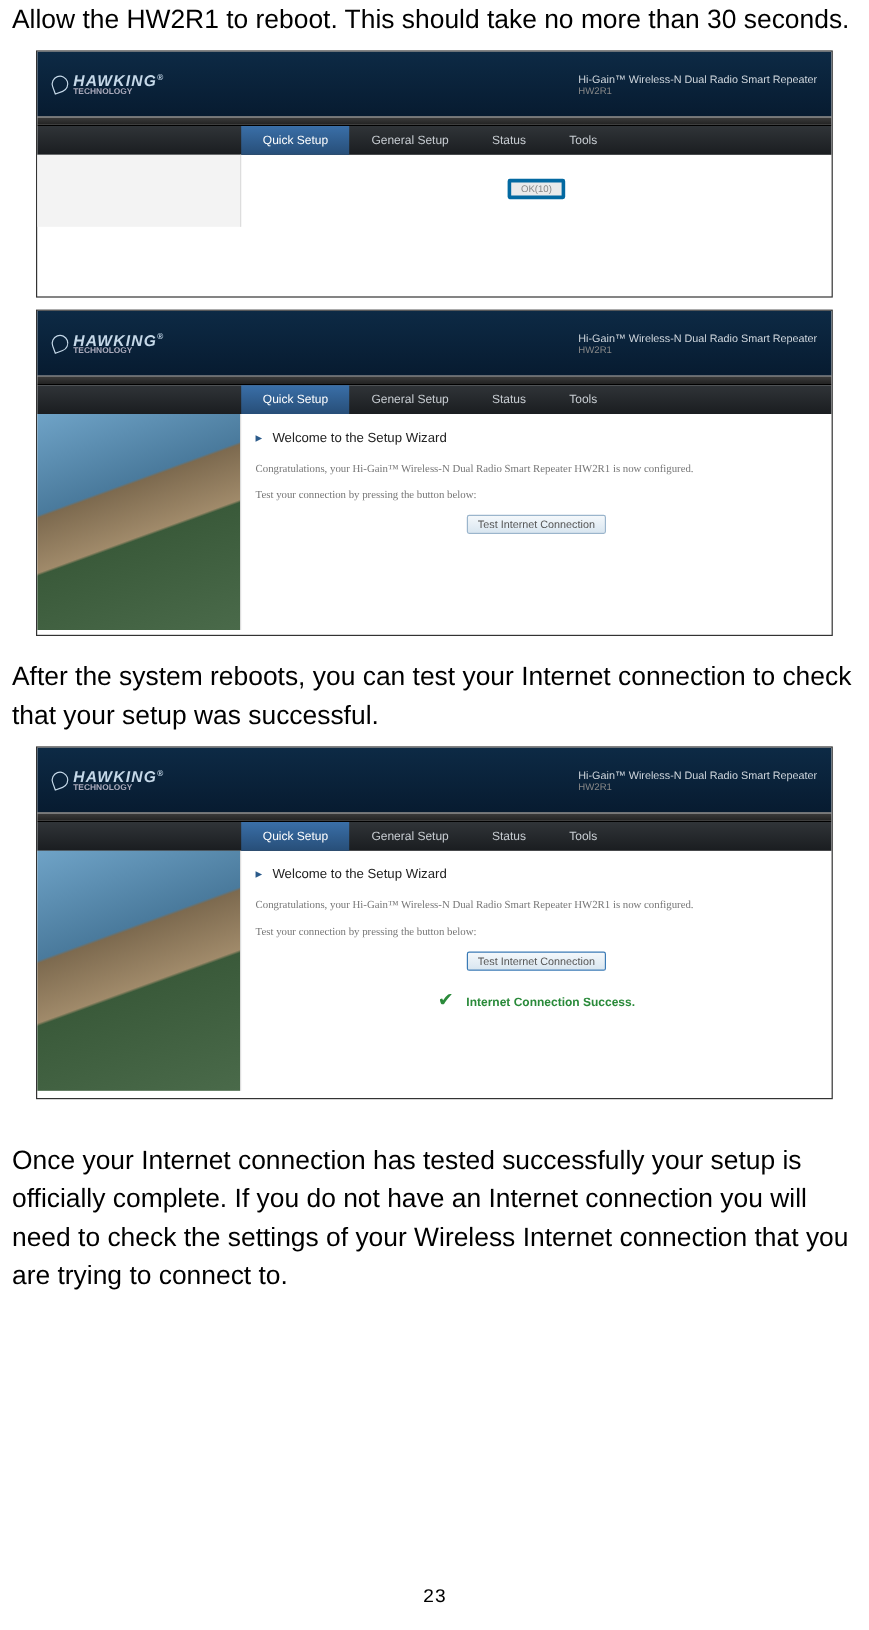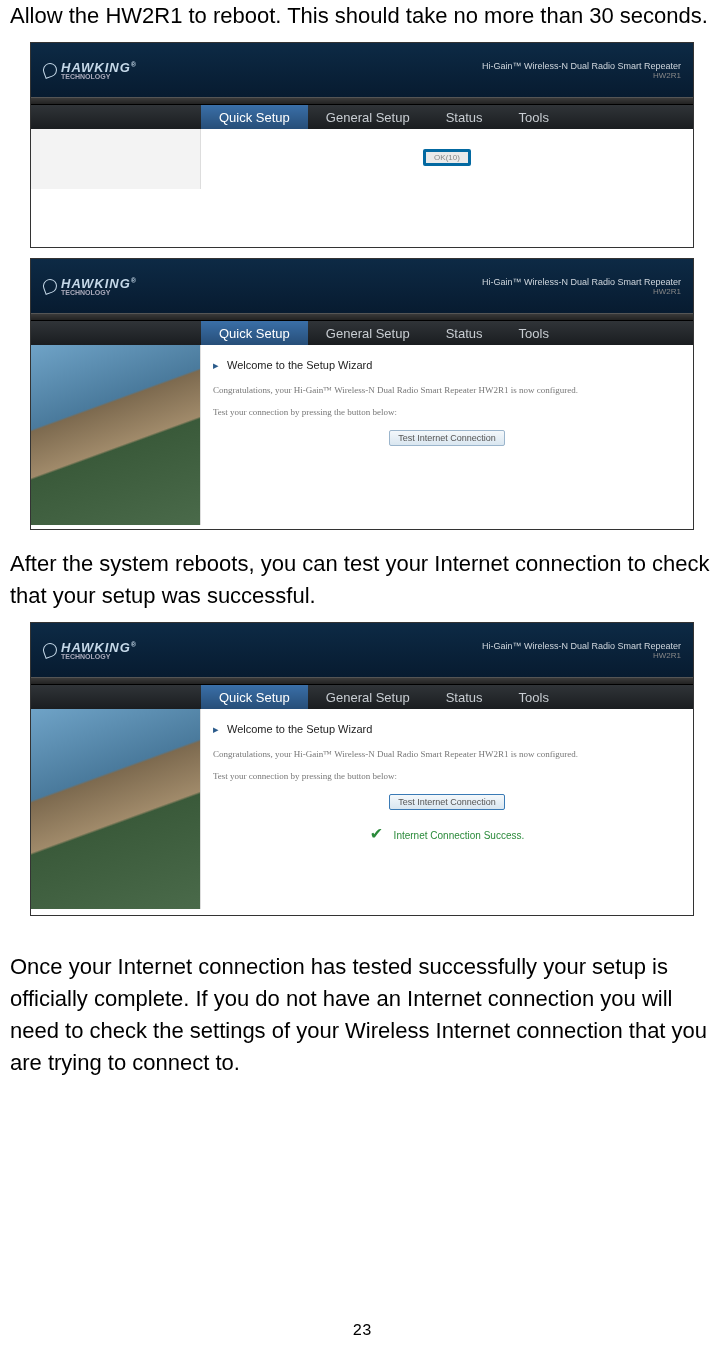--- a/index.html
+++ b/index.html
@@ -50,39 +50,39 @@
     color: #aab;
     font-size: 7px;
     font-style: normal;
     letter-spacing: 0;
     display: block;
     margin-top: -2px;
   }
   .ss-title {
     color: #cfd6dd;
     font-size: 9px;
-    text-align: right;
+    text-align: left;
   }
   .ss-title-sub { color: #888; font-size: 8px; display:block; }
   .ss-bar1 {
     height: 8px;
     background: linear-gradient(#3a3a3a,#222);
     border-top: 1px solid #555;
     border-bottom: 1px solid #000;
   }
   .ss-nav {
     height: 24px;
     background: linear-gradient(#303438,#1a1d20);
     display: flex;
     align-items: stretch;
     padding-left: 170px;
   }
   .ss-nav-item {
     color: #c8cdd2;
-    font-size: 13px;
+    font-size: 10px;
     display: flex;
     align-items: center;
     padding: 0 18px;
   }
   .ss-nav-item.active {
     background: linear-gradient(#3a6fa8,#274e78);
     color: #fff;
   }
   .ss-body {
     display: flex;
@@ -146,21 +146,21 @@
   .ss-test-btn.highlight {
     border: 1.5px solid #3a7ab5;
   }
   .ss-success-row {
     margin-top: 14px;
     text-align: center;
   }
   .ss-success {
     color: #2a8a3a;
     font-size: 10px;
-    font-weight: normal;
+    font-weight: bold;
   }
   .ss-check {
     color: #2a8a3a;
     margin-right: 6px;
   }
   .page-num {
     position: absolute;
     bottom: 18px;
     left: 0; right: 0;
     text-align: center;

